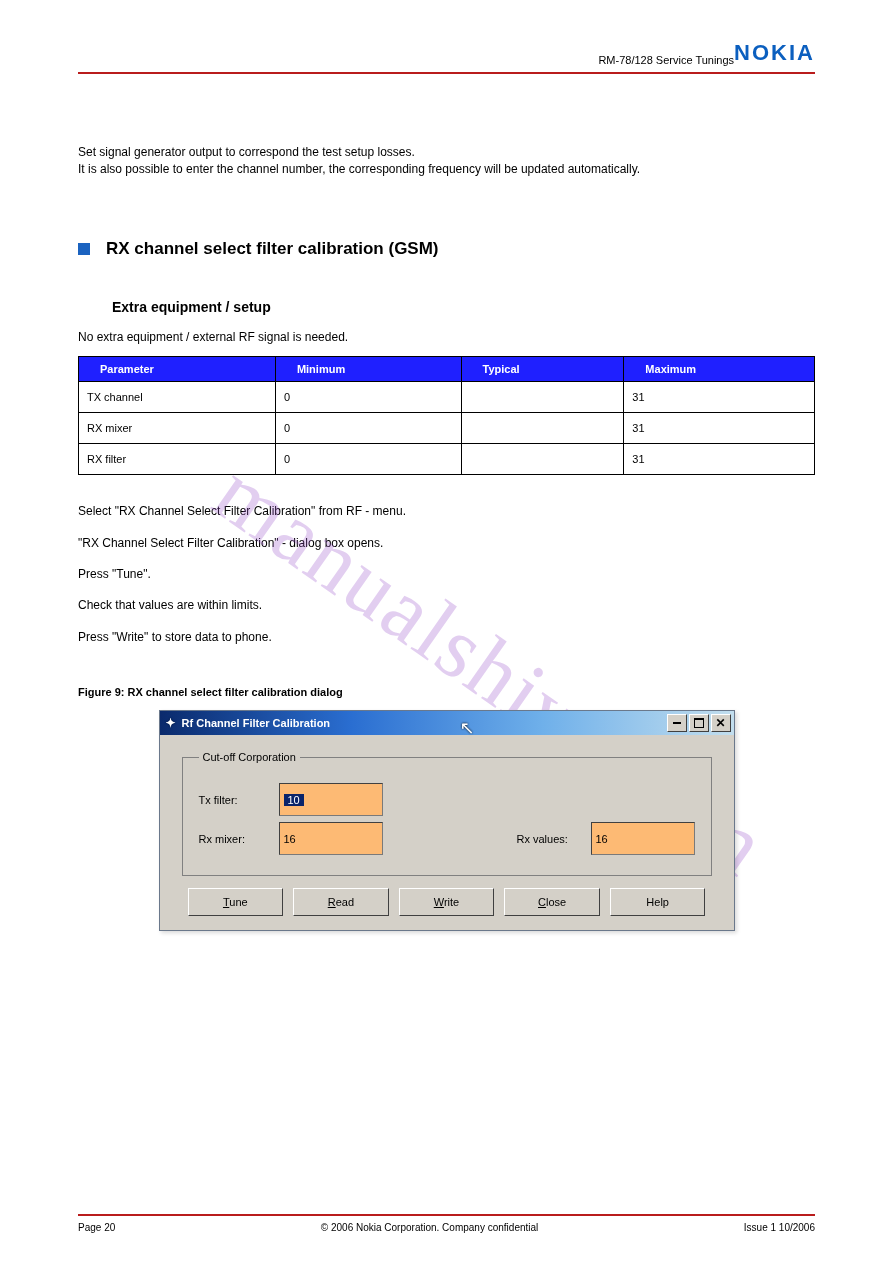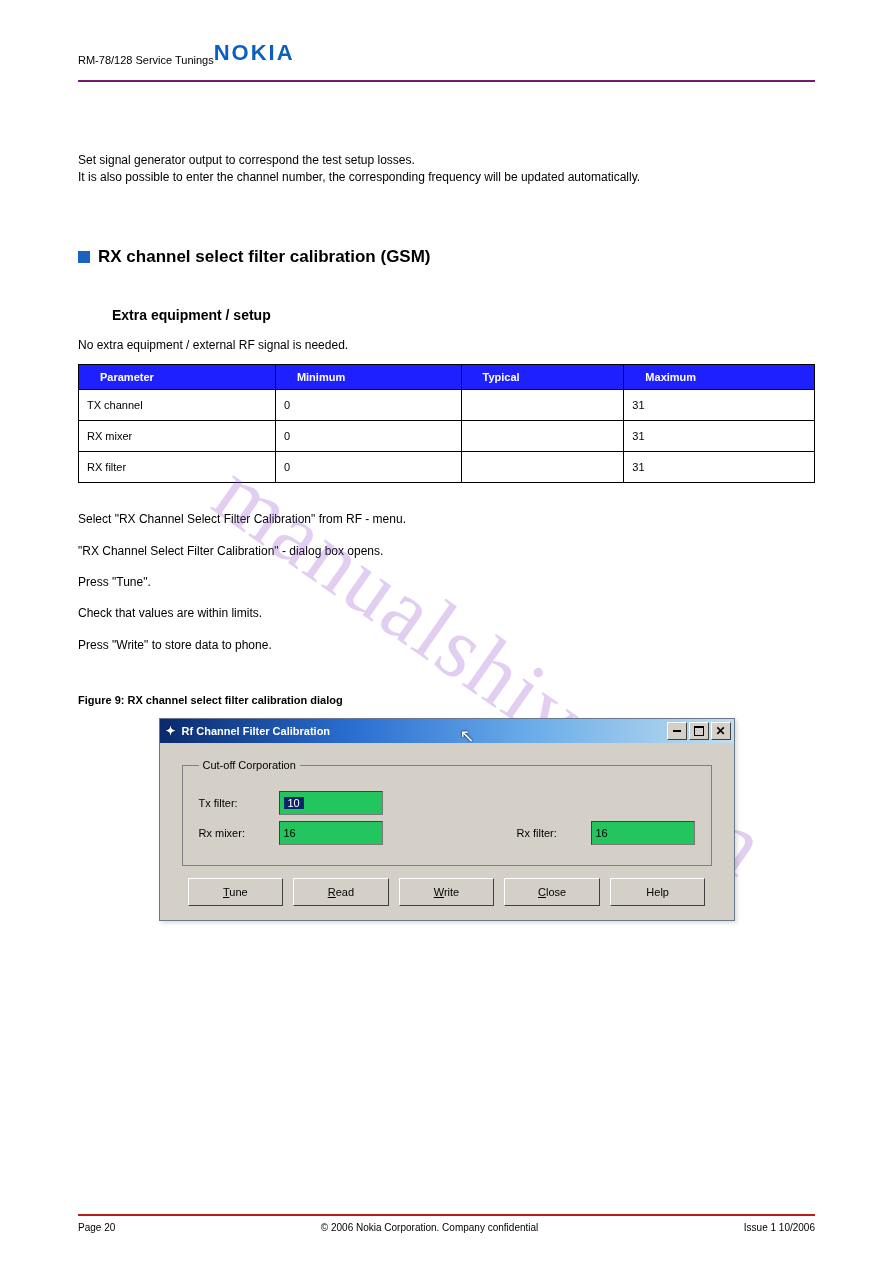--- a/index.html
+++ b/index.html
@@ -13,39 +13,39 @@
   }
   .page {
     position: relative;
     width: 893px;
     min-height: 1263px;
     padding: 40px 78px 30px 78px;
     box-sizing: border-box;
   }
   .header {
     display: flex;
-    justify-content: flex-start;
+    justify-content: flex-end;
     align-items: flex-end;
-    border-bottom: 2px solid #701a75;
-    padding-bottom: 14px;
+    border-bottom: 2px solid #b91c1c;
+    padding-bottom: 6px;
   }
   .header-left { font-size: 11px; }
   .logo {
     font-family: Arial, sans-serif;
     font-weight: 900;
     font-size: 22px;
     letter-spacing: 2px;
     color: #0b5fbf;
   }
   .body-text { font-size: 12px; line-height: 1.45; }
   .section {
     margin-top: 60px;
     display: flex;
     align-items: center;
-    gap: 8px;
+    gap: 16px;
   }
   .sq-bullet {
     width: 12px;
     height: 12px;
     background: #1b63c0;
   }
   .section-title {
     font-size: 17px;
     font-weight: 600;
   }
@@ -131,23 +131,23 @@
   .row {
     display: flex;
     align-items: center;
     gap: 18px;
     margin: 6px 0;
   }
   .lbl { width: 62px; }
   .field {
     display: inline-flex;
     align-items: center;
-    height: 24px;
+    height: 33px;
     width: 104px;
-    background: #22c55e;
+    background: #fdba74;
     border: 1px solid #7a7a7a;
     border-top-color: #404040; border-left-color: #404040;
     padding: 0 4px;
     box-sizing: border-box;
   }
   .field.sel span {
     background: #0a246a;
     color: #fff;
     padding: 0 4px;
   }
@@ -286,21 +286,21 @@
           <span class="field sel">
               <span>10</span>
             </span>
         </div>
         <div class="row">
           <span class="lbl">Rx mixer:</span>
           <span class="field">
               <span>16</span>
             </span>
           <span style="flex:1"></span>
-          <span class="lbl" style="width:56px;">Rx filter:</span>
+          <span class="lbl" style="width:56px;">Rx values:</span>
           <span class="field">
               <span>16</span>
             </span>
         </div>
       </fieldset>
       <div class="btnrow">
         <div class="btn">
             <span><span class="und">T</span><span>une</span></span>
           </div>
         <div class="btn">

